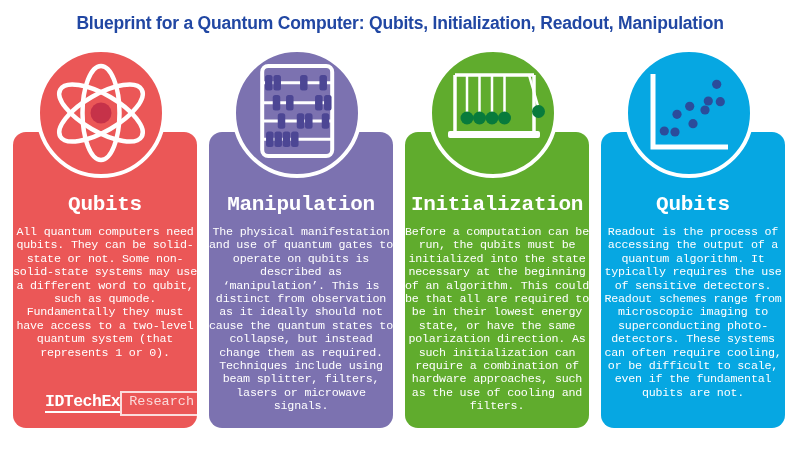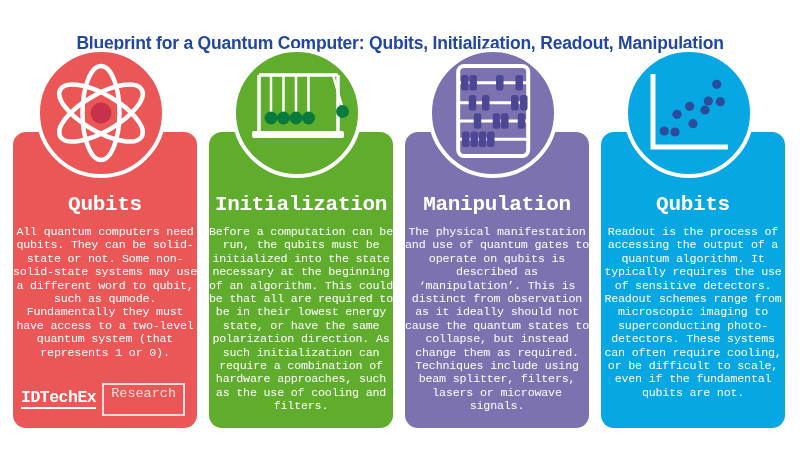--- a/index.html
+++ b/index.html
@@ -11,21 +11,20 @@
     overflow: hidden;
   }
   .page-title {
     position: absolute;
     top: 13px; left: 0; width: 800px;
     text-align: center;
     font-size: 17.5px;
     font-weight: bold;
     letter-spacing: -0.2px;
     color: var(--title-color, #2147A3);
-    margin-top: 20px;
   }
   .cards-row {
     position: absolute;
     left: 13px; top: 132px;
     display: flex;
     gap: 12px;
     font-family: Liberation Mono, monospace;
   }
   .card {
     position: relative;
@@ -65,41 +64,40 @@
   .card-text {
     margin-top: 11px;
     padding: 0 0;
     font-size: 11.7px;
     line-height: 13.4px;
     letter-spacing: -0.2px;
     font-weight: 500;
   }
   .brand {
     position: absolute;
-    left: 8px;
+    left: 32px;
     bottom: 12px;
     display: flex;
     align-items: center;
-    gap: 6px;
     z-index: 3;
   }
   .brand-name {
     font-size: 16.5px;
     font-weight: bold;
     letter-spacing: -0.5px;
     color: #ffffff;
     border-bottom: 2px solid #ffffff;
     padding-bottom: 1px;
     line-height: 1;
   }
   .brand-sub {
     font-size: 13.5px;
     color: rgba(255,255,255,0.78);
     border: 2px solid rgba(255,255,255,0.8);
-    padding: 1px 7px 12px 7px;
+    padding: 1px 7px 4px 7px;
     line-height: 1.15;
   }
 </style>
 </head>
 <body>
 
 <h1 class="page-title">Blueprint for a Quantum Computer: Qubits, Initialization, Readout, Manipulation</h1>
 
 <div class="cards-row">
 
@@ -111,43 +109,20 @@
         <ellipse class="icon-stroke" cx="52" cy="52" rx="47" ry="18.5" stroke-width="4.5" transform="rotate(150 52 52)"></ellipse>
         <circle class="icon-accent" cx="52" cy="52" r="10.5"></circle>
       </svg>
     </div>
     <div class="card-title">Qubits</div>
     <div class="card-text">All quantum computers need qubits. They can be solid-state or not. Some non-solid-state systems may use a different word to qubit, such as qumode. Fundamentally they must have access to a two-level quantum system (that represents 1 or 0).</div>
     <div class="brand">
       <span class="brand-name">IDTechEx</span>
       <span class="brand-sub">Research</span>
     </div>
-  </div>
-
-  <div class="card" style="--card-color: #60AC2D; --icon-accent: #087B3C;">
-    <div class="circle">
-      <svg width="104" height="104" viewBox="0 0 104 104">
-        <line class="icon-stroke" x1="14" y1="14" x2="93" y2="14" stroke-width="3.5"></line>
-        <line class="icon-stroke" x1="14" y1="14" x2="14" y2="70" stroke-width="3.5"></line>
-        <line class="icon-stroke" x1="93" y1="14" x2="93" y2="70" stroke-width="3.5"></line>
-        <rect class="icon-fill-white" x="7" y="70" width="92" height="7" rx="2"></rect>
-        <line class="icon-stroke" x1="26" y1="14" x2="26" y2="51" stroke-width="2.5"></line>
-        <line class="icon-stroke" x1="38.5" y1="14" x2="38.5" y2="51" stroke-width="2.5"></line>
-        <line class="icon-stroke" x1="51" y1="14" x2="51" y2="51" stroke-width="2.5"></line>
-        <line class="icon-stroke" x1="63.5" y1="14" x2="63.5" y2="51" stroke-width="2.5"></line>
-        <circle class="icon-accent" cx="26" cy="57" r="6.5"></circle>
-        <circle class="icon-accent" cx="38.5" cy="57" r="6.5"></circle>
-        <circle class="icon-accent" cx="51" cy="57" r="6.5"></circle>
-        <circle class="icon-accent" cx="63.5" cy="57" r="6.5"></circle>
-        <line class="icon-stroke" x1="88" y1="14" x2="97" y2="45" stroke-width="2.5"></line>
-        <circle class="icon-accent" cx="97.5" cy="50.5" r="6.5"></circle>
-      </svg>
-    </div>
-    <div class="card-title">Initialization</div>
-    <div class="card-text">Before a computation can be run, the qubits must be initialized into the state necessary at the beginning of an algorithm. This could be that all are required to be in their lowest energy state, or have the same polarization direction. As such initialization can require a combination of hardware approaches, such as the use of cooling and filters.</div>
   </div>
 
   <div class="card" style="--card-color: #7C72B0; --icon-accent: #4C4694;">
     <div class="circle">
       <svg width="104" height="104" viewBox="0 0 104 104">
         <rect class="icon-stroke" x="17.2" y="5" width="70" height="90" rx="6" stroke-width="4"></rect>
         <line class="icon-stroke" x1="17.2" y1="21.7" x2="87.2" y2="21.7" stroke-width="3"></line>
         <line class="icon-stroke" x1="17.2" y1="41.7" x2="87.2" y2="41.7" stroke-width="3"></line>
         <line class="icon-stroke" x1="17.2" y1="60" x2="87.2" y2="60" stroke-width="3"></line>
         <line class="icon-stroke" x1="17.2" y1="78.3" x2="87.2" y2="78.3" stroke-width="3"></line>
@@ -166,20 +141,43 @@
         <rect class="icon-accent" x="21.05" y="70.55" width="7.5" height="15.5" rx="2.5"></rect>
         <rect class="icon-accent" x="29.45" y="70.55" width="7.5" height="15.5" rx="2.5"></rect>
         <rect class="icon-accent" x="37.75" y="70.55" width="7.5" height="15.5" rx="2.5"></rect>
         <rect class="icon-accent" x="46.05" y="70.55" width="7.5" height="15.5" rx="2.5"></rect>
       </svg>
     </div>
     <div class="card-title">Manipulation</div>
     <div class="card-text">The physical manifestation and use of quantum gates to operate on qubits is described as ‘manipulation’. This is distinct from observation as it ideally should not cause the quantum states to collapse, but instead change them as required. Techniques include using beam splitter, filters, lasers or microwave signals.</div>
   </div>
 
+  <div class="card" style="--card-color: #60AC2D; --icon-accent: #087B3C;">
+    <div class="circle">
+      <svg width="104" height="104" viewBox="0 0 104 104">
+        <line class="icon-stroke" x1="14" y1="14" x2="93" y2="14" stroke-width="3.5"></line>
+        <line class="icon-stroke" x1="14" y1="14" x2="14" y2="70" stroke-width="3.5"></line>
+        <line class="icon-stroke" x1="93" y1="14" x2="93" y2="70" stroke-width="3.5"></line>
+        <rect class="icon-fill-white" x="7" y="70" width="92" height="7" rx="2"></rect>
+        <line class="icon-stroke" x1="26" y1="14" x2="26" y2="51" stroke-width="2.5"></line>
+        <line class="icon-stroke" x1="38.5" y1="14" x2="38.5" y2="51" stroke-width="2.5"></line>
+        <line class="icon-stroke" x1="51" y1="14" x2="51" y2="51" stroke-width="2.5"></line>
+        <line class="icon-stroke" x1="63.5" y1="14" x2="63.5" y2="51" stroke-width="2.5"></line>
+        <circle class="icon-accent" cx="26" cy="57" r="6.5"></circle>
+        <circle class="icon-accent" cx="38.5" cy="57" r="6.5"></circle>
+        <circle class="icon-accent" cx="51" cy="57" r="6.5"></circle>
+        <circle class="icon-accent" cx="63.5" cy="57" r="6.5"></circle>
+        <line class="icon-stroke" x1="88" y1="14" x2="97" y2="45" stroke-width="2.5"></line>
+        <circle class="icon-accent" cx="97.5" cy="50.5" r="6.5"></circle>
+      </svg>
+    </div>
+    <div class="card-title">Initialization</div>
+    <div class="card-text">Before a computation can be run, the qubits must be initialized into the state necessary at the beginning of an algorithm. This could be that all are required to be in their lowest energy state, or have the same polarization direction. As such initialization can require a combination of hardware approaches, such as the use of cooling and filters.</div>
+  </div>
+
   <div class="card" style="--card-color: #06A7E2; --icon-accent: #2B4C9B;">
     <div class="circle">
       <svg width="104" height="104" viewBox="0 0 104 104">
         <polyline class="icon-stroke" points="16,13 16,86 91,86" stroke-width="5"></polyline>
         <circle class="icon-accent" cx="27.3" cy="70" r="4.6"></circle>
         <circle class="icon-accent" cx="38" cy="71" r="4.6"></circle>
         <circle class="icon-accent" cx="40" cy="53.3" r="4.6"></circle>
         <circle class="icon-accent" cx="52.7" cy="45.3" r="4.6"></circle>
         <circle class="icon-accent" cx="56" cy="62.7" r="4.6"></circle>
         <circle class="icon-accent" cx="68" cy="49" r="4.6"></circle>

